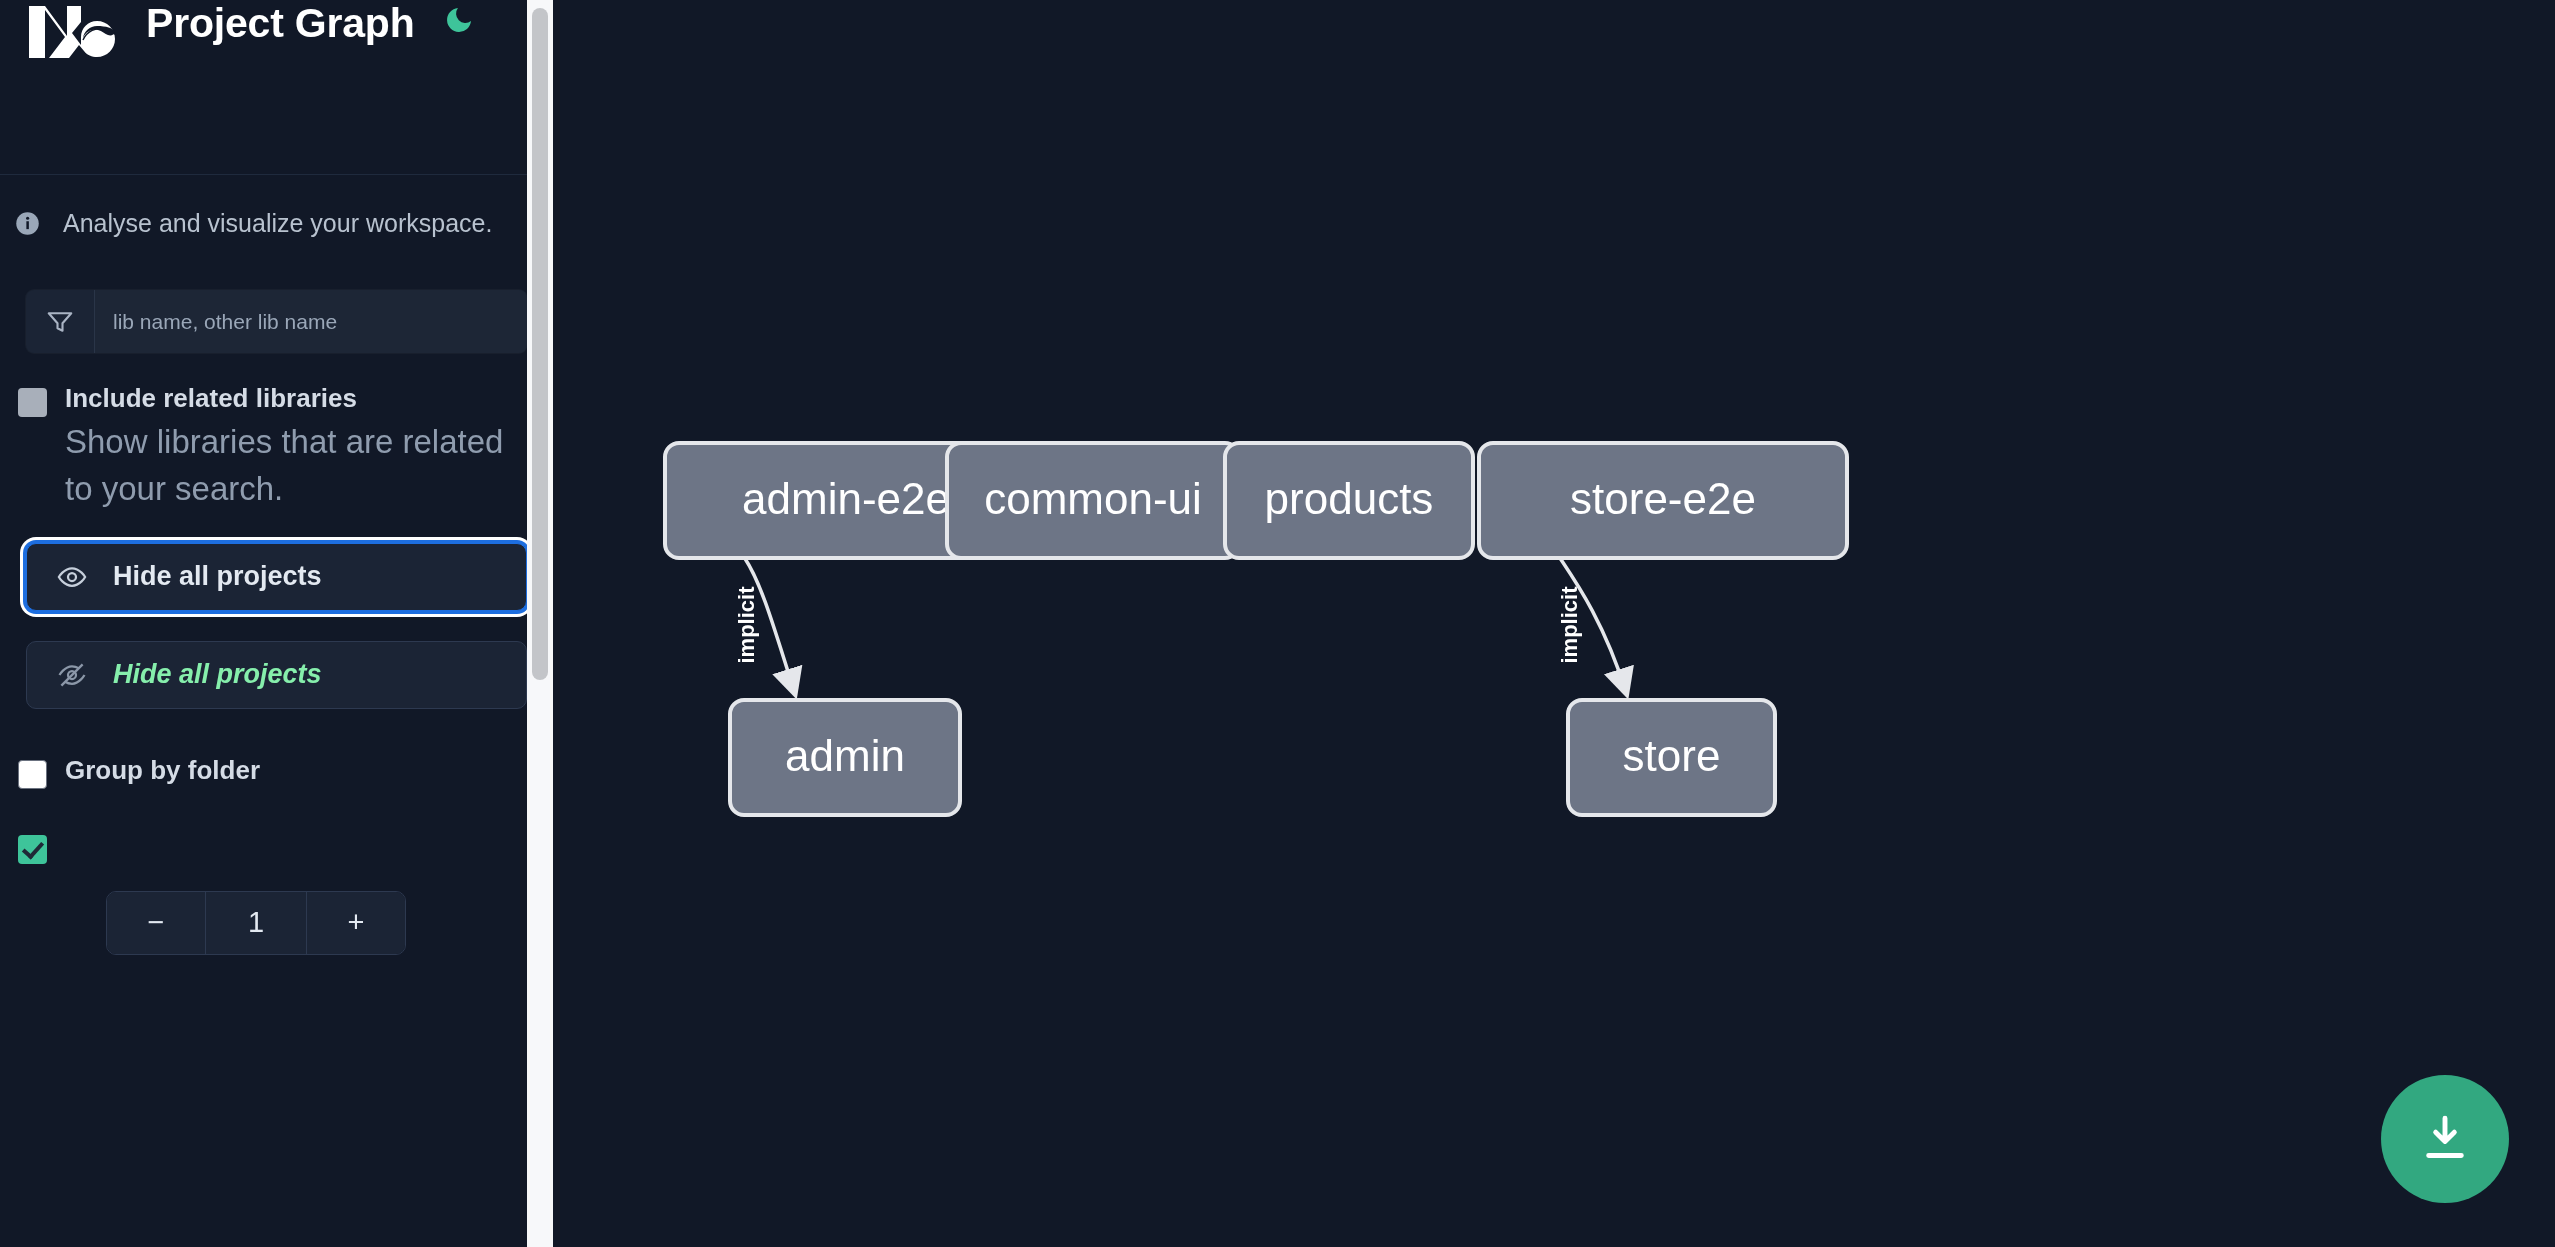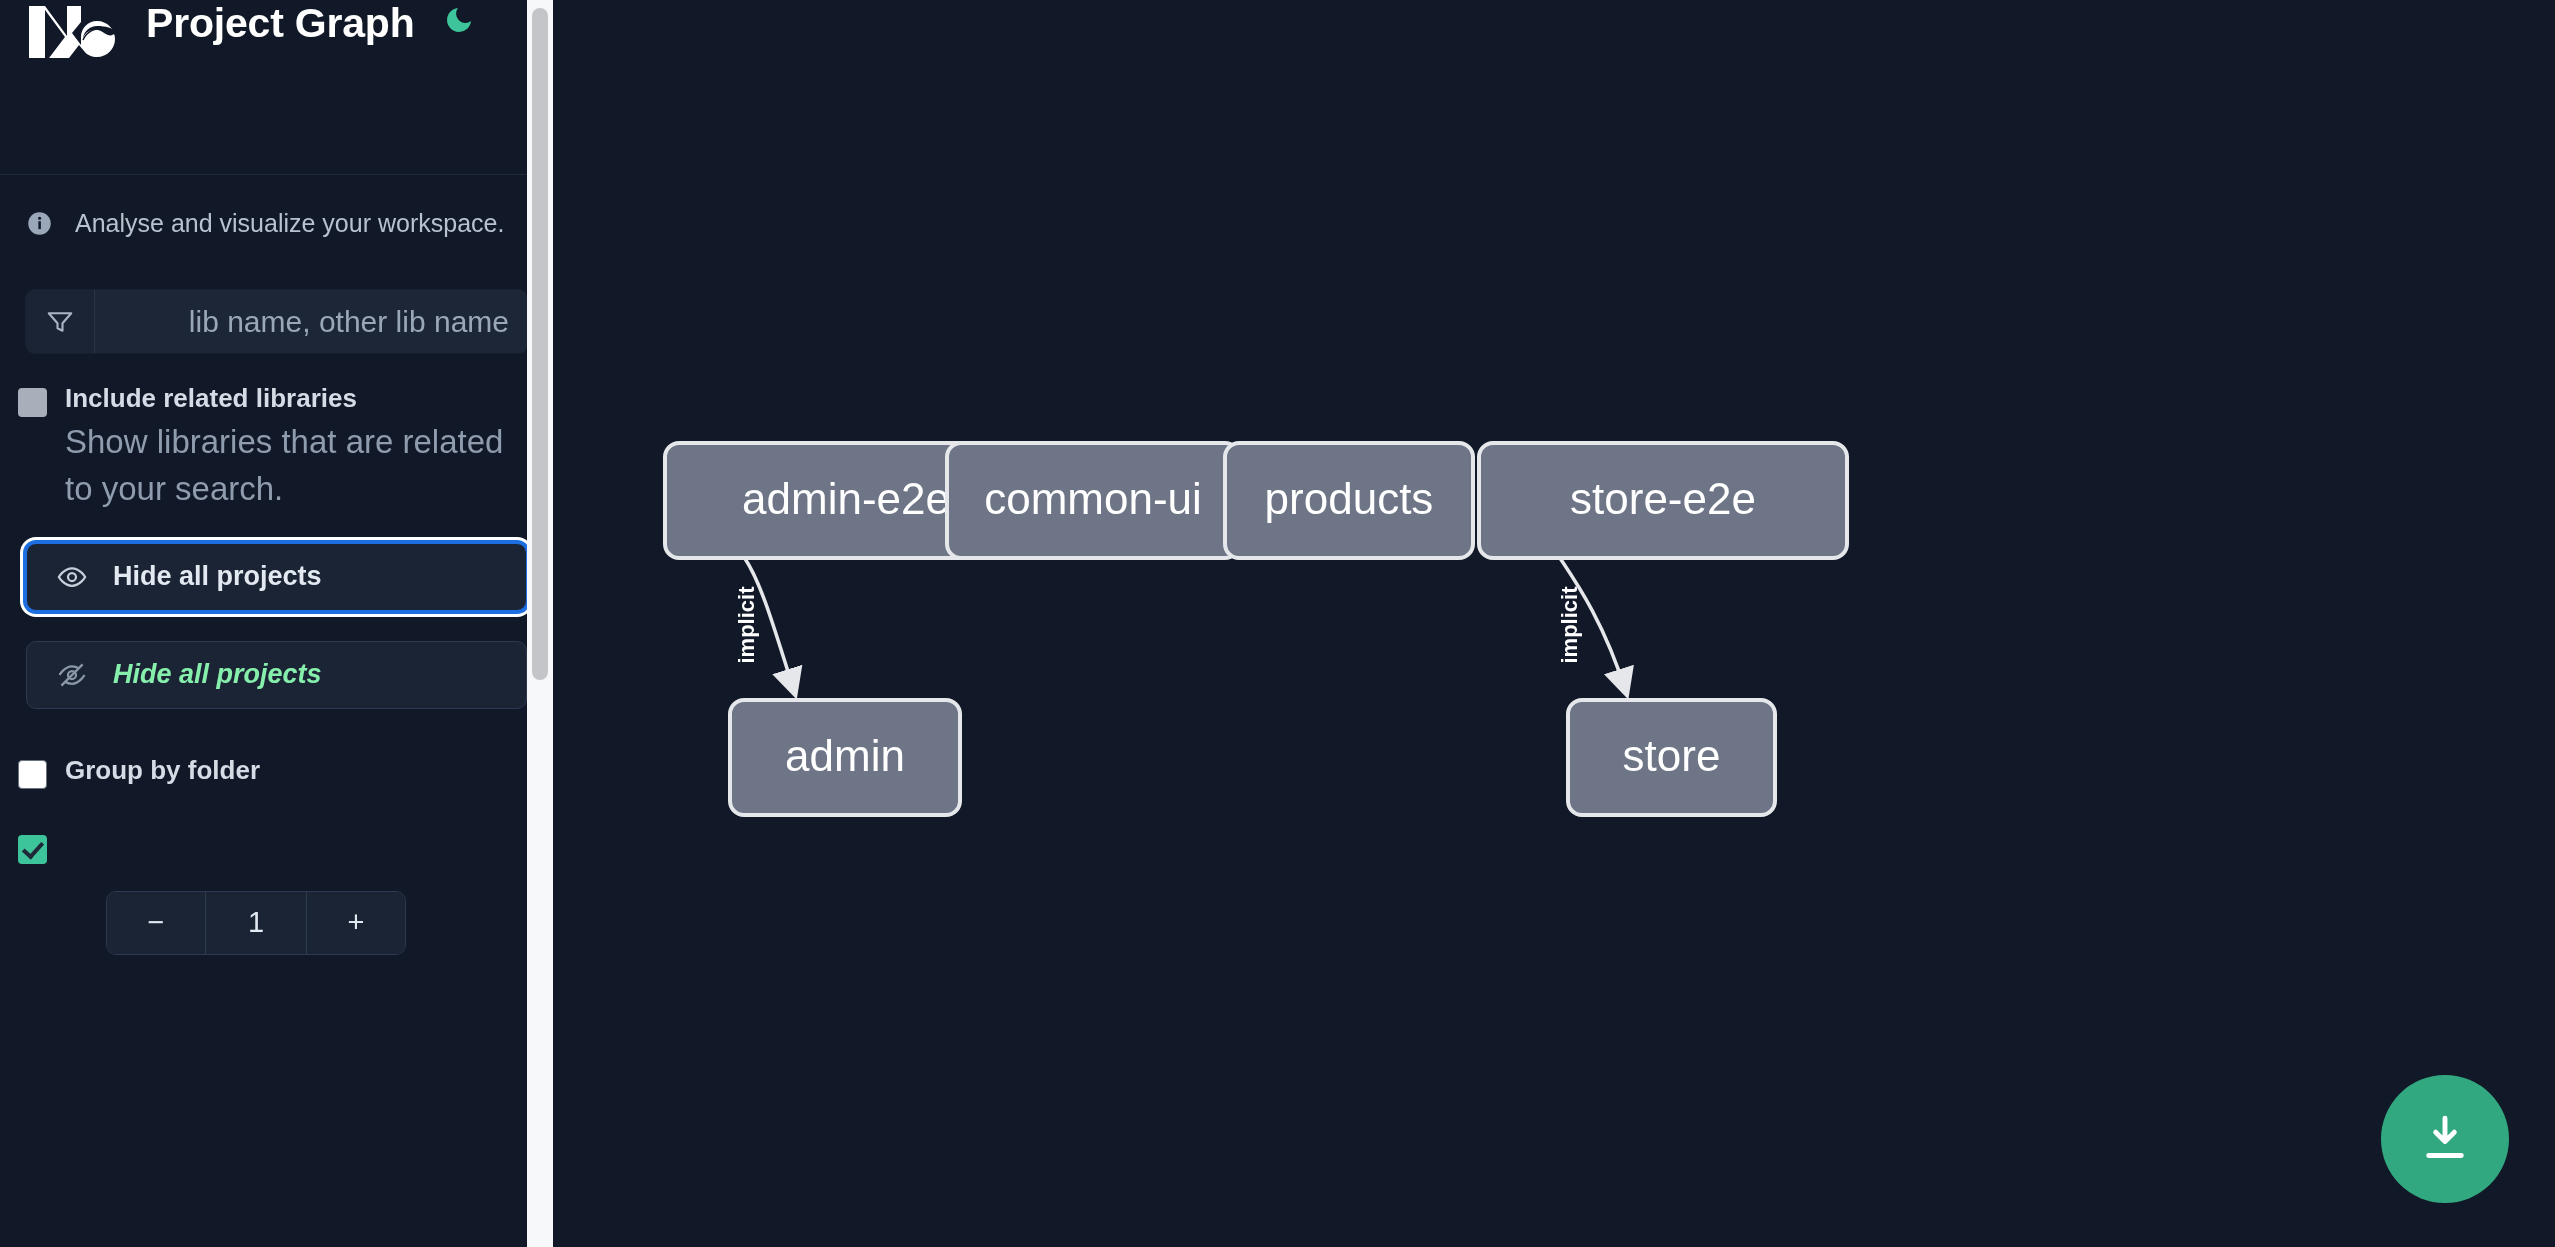--- a/index.html
+++ b/index.html
@@ -62,21 +62,21 @@
     height: 40px;
     display: flex;
     align-items: center;
     justify-content: center;
     cursor: pointer;
   }
 
   .sb-tagline {
     display: flex;
     align-items: center;
-    padding: 0 26px;
+    padding: 0 14px;
     height: 96px;
   }
   .info-icon {
     width: 27px;
     height: 27px;
     flex: 0 0 27px;
     margin-right: 22px;
   }
   .tagline-text {
     color: #b8c2cf;
@@ -102,24 +102,23 @@
     align-items: center;
     justify-content: center;
     border-right: 1px solid #2a3548;
   }
   .filter-input {
     flex: 1;
     border: 0;
     outline: none;
     background: #1d2636;
     color: #eab308;
-    font-size: 30px;
+    font-size: 21px;
     font-family: "Liberation Sans", sans-serif;
     padding: 0 18px;
-    text-align: right;
   }
   .filter-input::placeholder { color: #9aa7b8; opacity: 1; }
 
   
   .check-row {
     display: flex;
     padding: 0 18px;
     margin-top: 28px;
   }
   .cbox {

